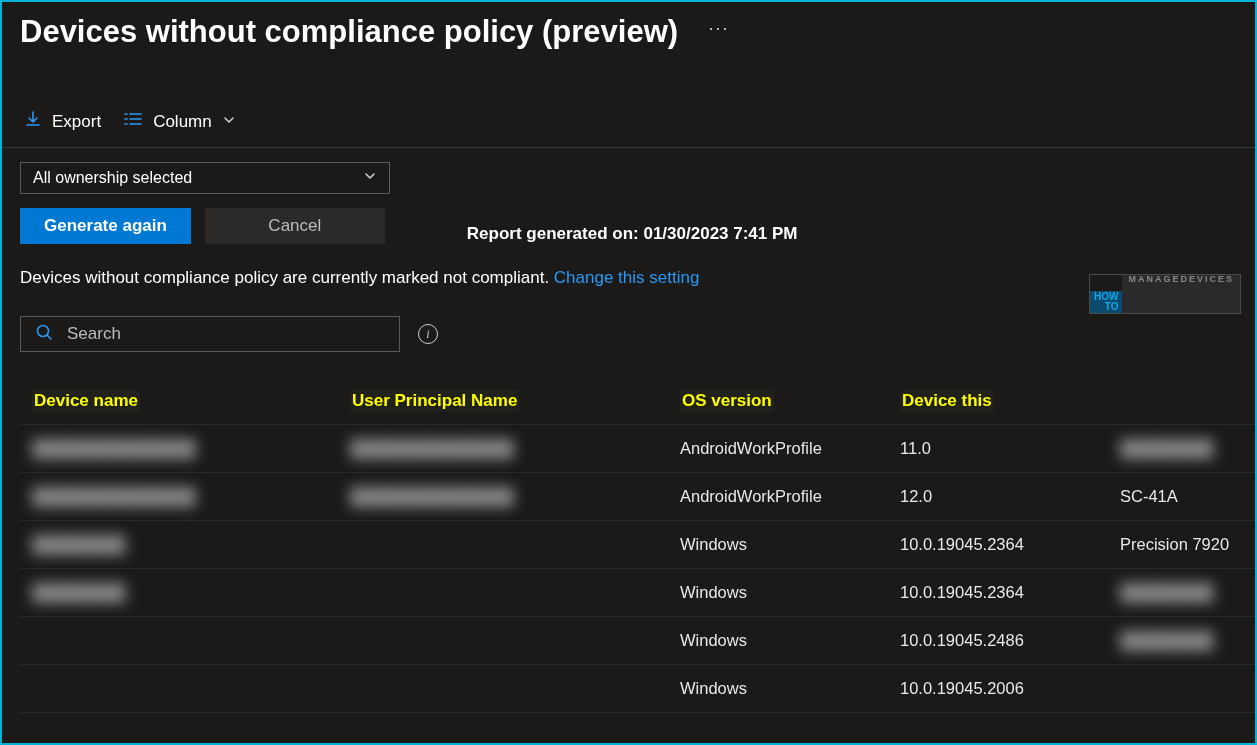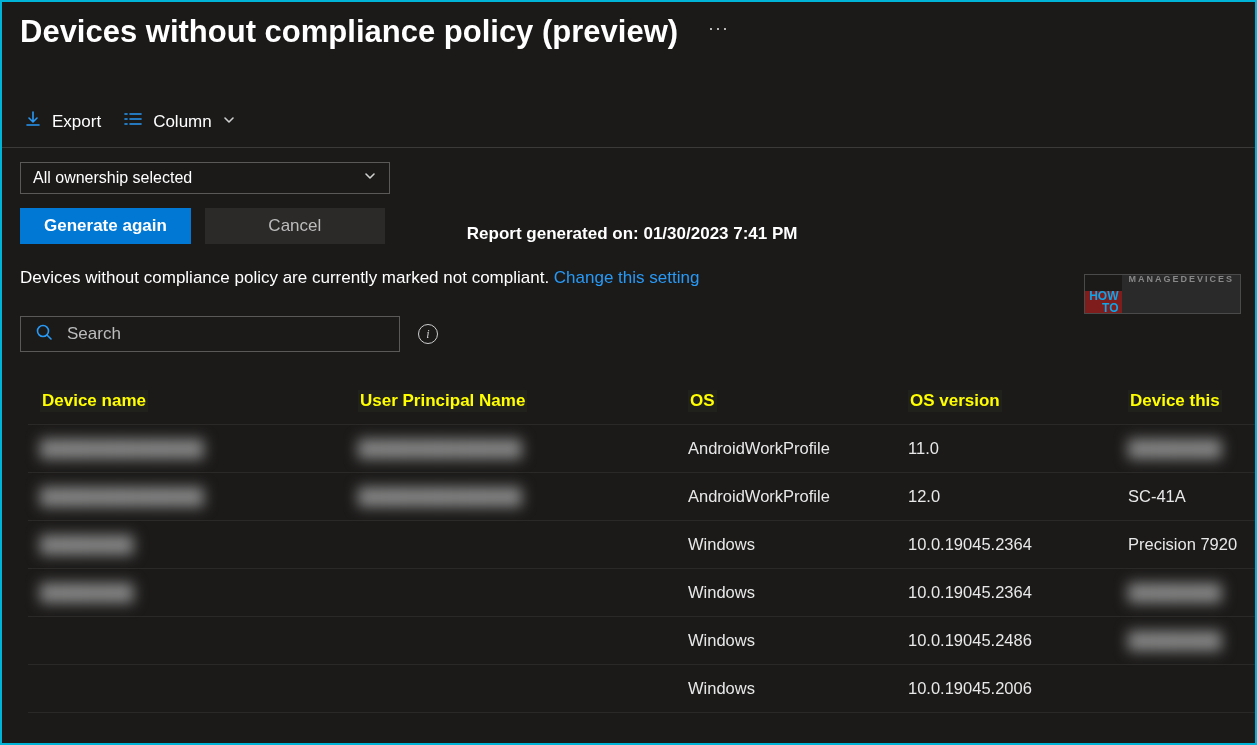--- a/index.html
+++ b/index.html
@@ -134,21 +134,21 @@
     align-items: center;
     justify-content: center;
     font-size: 12px;
     color: #cfcfcf;
     font-style: italic;
     cursor: pointer;
     font-family: Georgia, serif;
   }
   .table {
     width: 100%;
-    padding: 18px 0 0 26px;
+    padding: 18px 0 0 18px;
   }
   .thead {
     display: flex;
     border-bottom: 1px solid #2a2928;
     padding: 6px 0 12px 0;
   }
   .th {
     color: #ffff00;
     font-weight: 700;
     font-size: 17px;
@@ -177,28 +177,28 @@
   .watermark {
     position: absolute;
     top: 272px;
     right: 14px;
     display: flex;
     align-items: stretch;
     height: 40px;
     border: 1px solid #4a4a4a;
   }
   .wm-left {
-    background: #7f1d1d;
+    background: #0c4a6e;
     display: flex;
     flex-direction: column;
     align-items: flex-end;
     justify-content: center;
     padding: 0 4px;
     font-weight: 800;
-    font-size: 12px;
+    font-size: 10px;
     line-height: 1;
     margin-top: 16px;
   }
   .wm-how { color: #0ea5e9; }
   .wm-to  { color: #0ea5e9; }
   .wm-right {
     background: #2a2a2a;
     color: #888;
     display: flex;
     justify-content: center;
@@ -280,21 +280,20 @@
     </span>
     <input class="search-input" placeholder="Search" style="">
   </div>
   <div class="info-circle">i</div>
 </div>
 
 <div class="table">
   <div class="thead">
     <div class="col-device-name"><span class="th">Device name</span></div>
     <div class="col-upn"><span class="th">User Principal Name</span></div>
-    <div class="col-os"><span class="th">OS</span></div>
     <div class="col-osver"><span class="th">OS version</span></div>
     <div class="col-model"><span class="th">Device this</span></div>
   </div>
   <div class="tbody" id="tbody">
       <div class="trow">
         <div class="col-device-name td blur">██████████████</div>
         <div class="col-upn td blur">██████████████</div>
         <div class="col-os td">AndroidWorkProfile</div>
         <div class="col-osver td">11.0</div>
         <div class="col-model td blur">████████</div>

